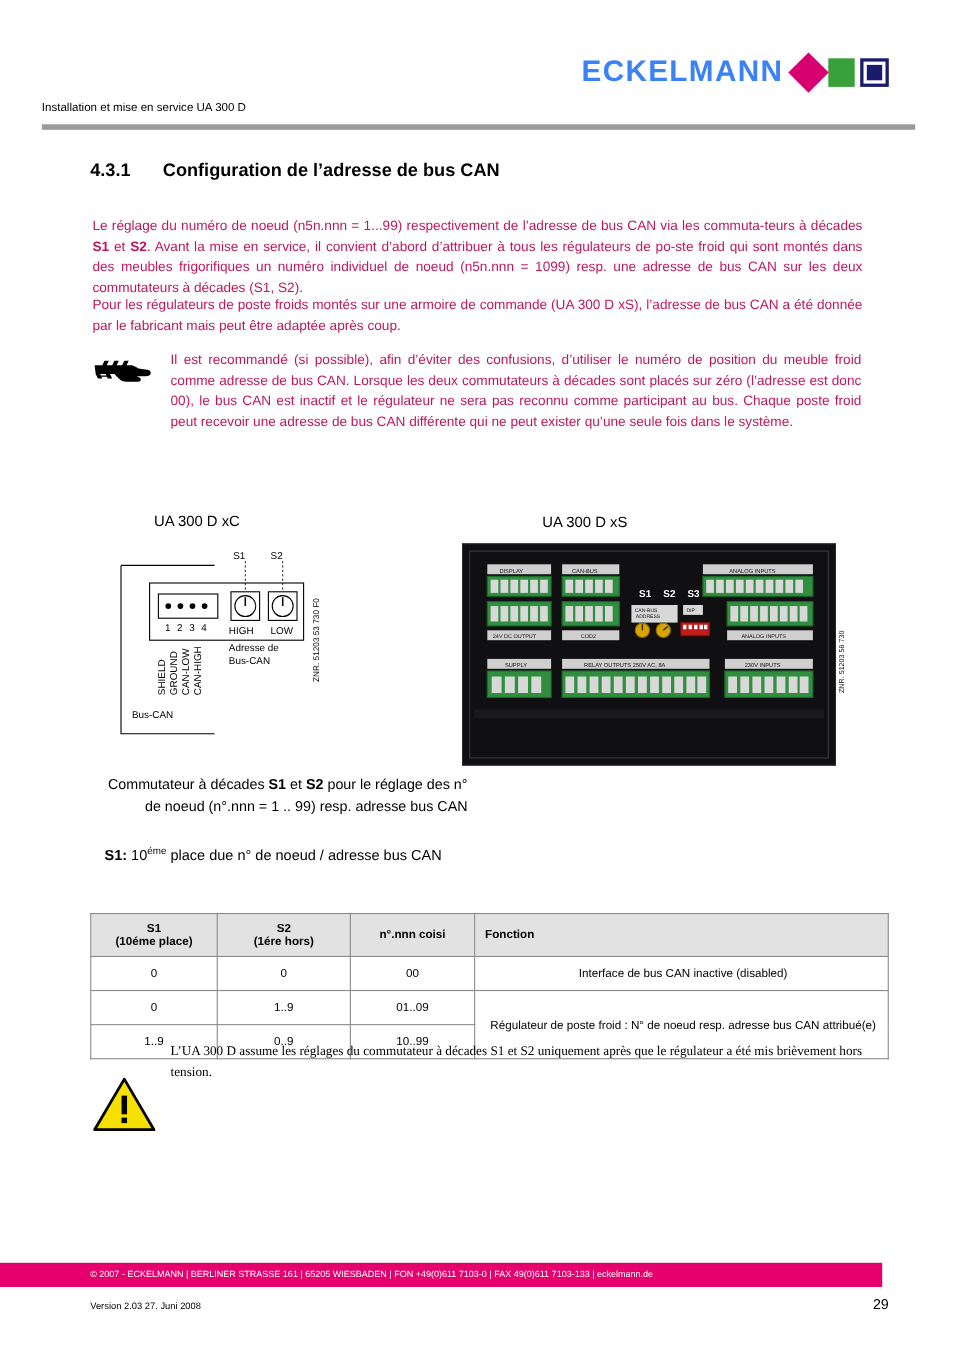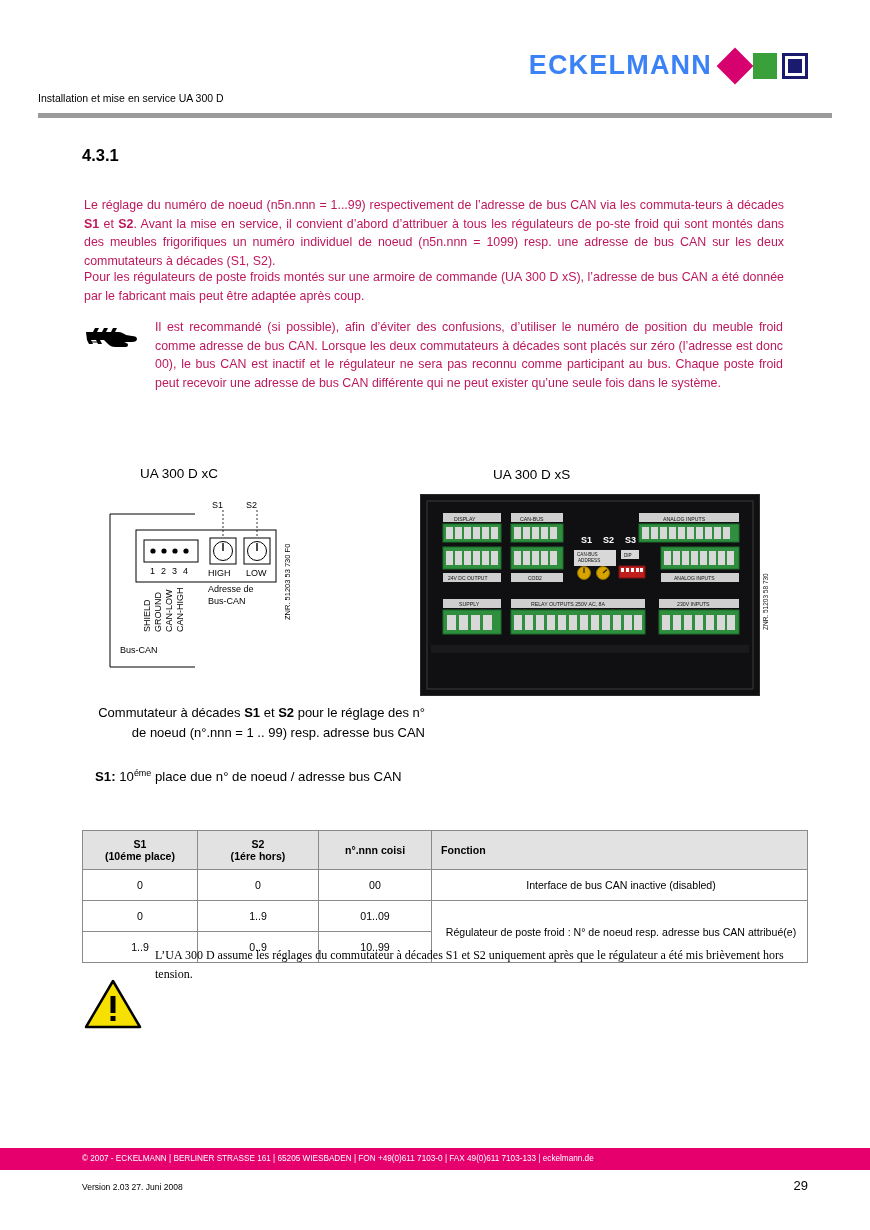--- a/index.html
+++ b/index.html
@@ -242,21 +242,21 @@
     font-size: 12px;
     line-height: 18.5px;
     font-family: Liberation Serif, serif;
   }
 
   
   .footer-bar {
     position: absolute;
     left: 0;
     top: 1148px;
-    width: 870px;
+    width: 802px;
     height: 22px;
     background: #e5006d;
   }
   .footer-bar span {
     position: absolute;
     left: 82px;
     top: 6px;
     font-size: 8.2px;
     color: #ffffff;
   }
@@ -291,20 +291,21 @@
       <div class="logo-diamond"></div>
       <div class="logo-green"></div>
       <div class="logo-blue-box"></div>
     </div>
   </div>
 
   <div class="header-title">Installation et mise en service UA 300 D</div>
   <div class="header-rule"></div>
 
   <div class="sec-num">4.3.1</div>
+  <div class="sec-title">Configuration de l’adresse de bus CAN</div>
 
   <div class="para p1">
     Le réglage du numéro de noeud (n5n.nnn = 1...99) respectivement de l’adresse de bus CAN via les commuta-teurs
     à décades <b>S1</b> et <b>S2</b>. Avant la mise en service, il convient d’abord d’attribuer à tous les régulateurs de po-ste
     froid qui sont montés dans des meubles frigorifiques un numéro individuel de noeud (n5n.nnn = 1099) resp.
     une adresse de bus CAN sur les deux commutateurs à décades (S1, S2).
   </div>
 
   <div class="para p2">Pour les régulateurs de poste froids montés sur une armoire de commande (UA 300 D xS), l’adresse de bus CAN a été donnée par le fabricant mais peut être adaptée après coup.</div>
 

